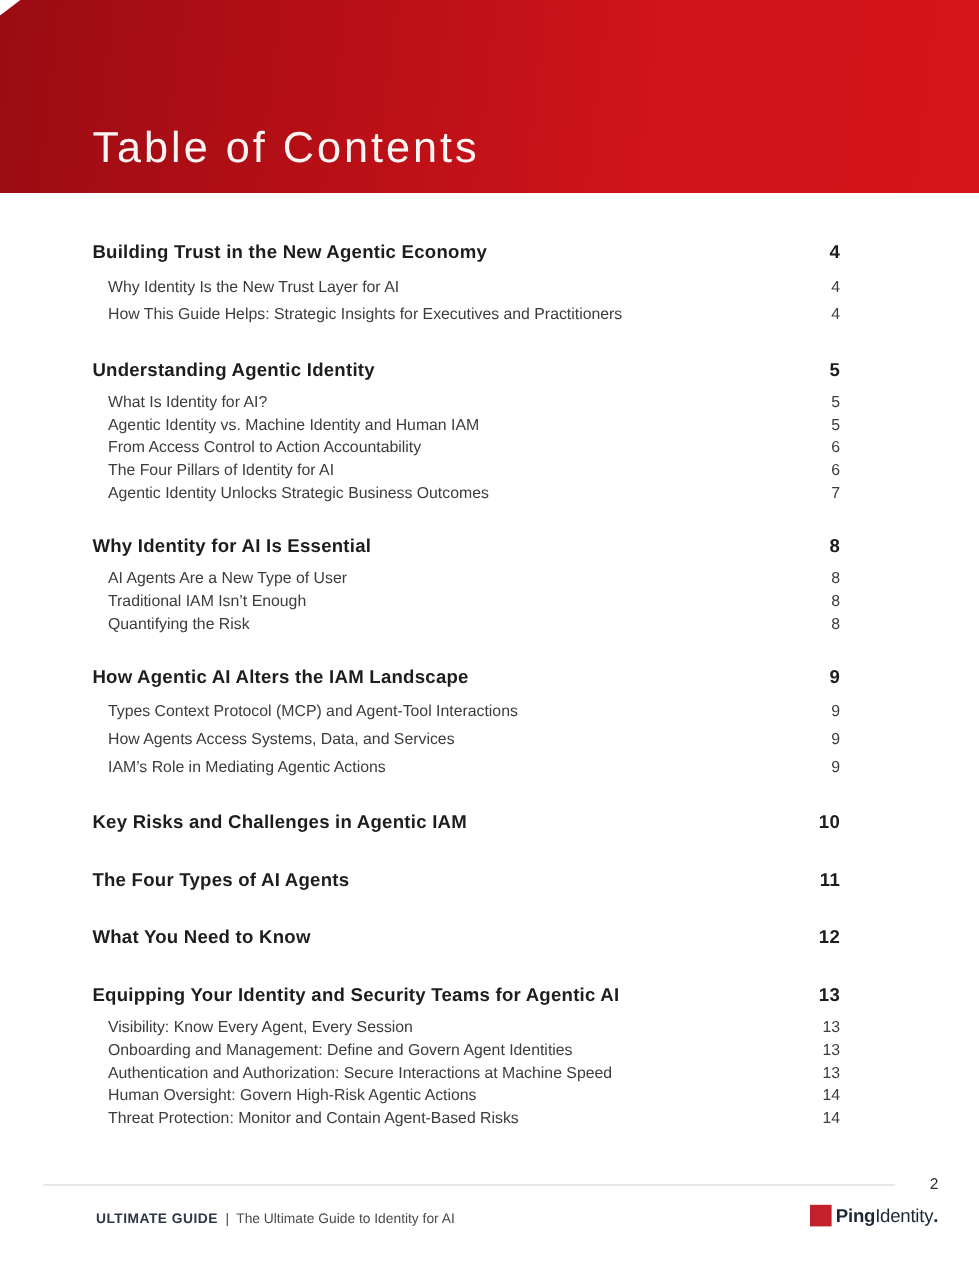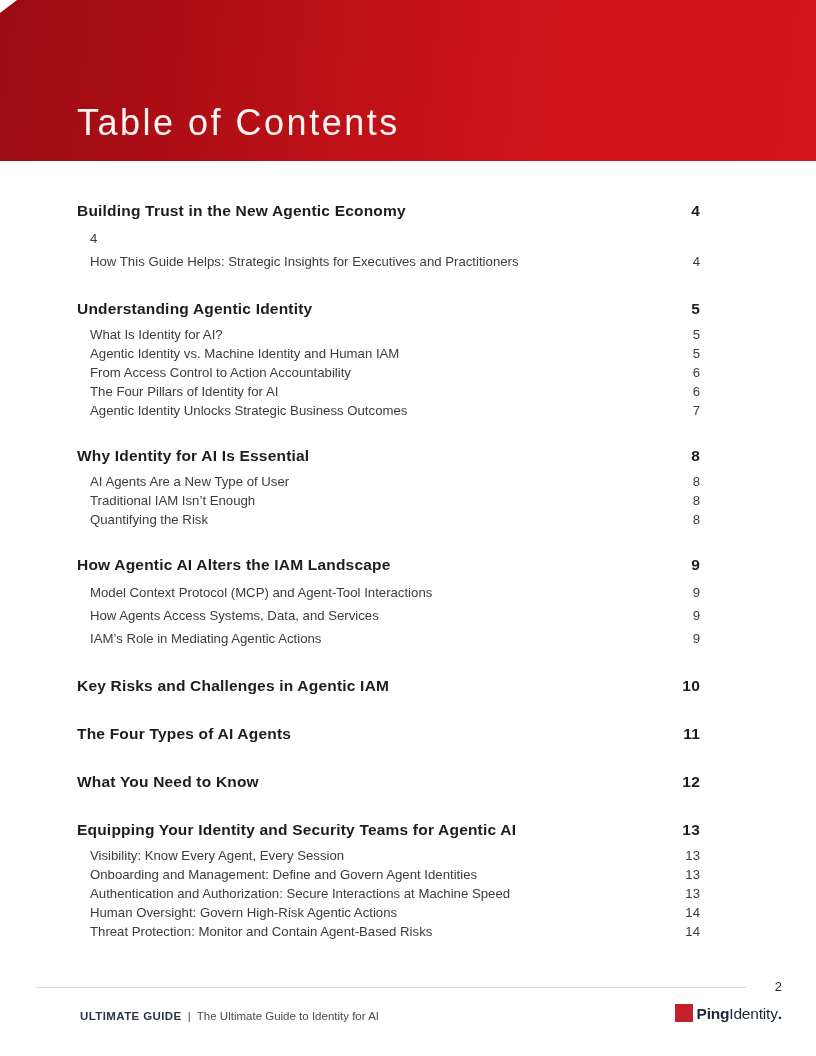--- a/index.html
+++ b/index.html
@@ -139,20 +139,21 @@
   </header>
 
   <main class="toc" id="toc-root">
   <section class="toc-group">
     <div class="toc-row toc-heading">
       <span class="t">Building Trust in the New Agentic Economy</span>
       <span class="p">4</span>
     </div>
     <div class="toc-items">
   <div class="toc-row toc-sub">
+    <span class="t">Why Identity Is the New Trust Layer for AI</span>
     <span class="p">4</span>
   </div>
 
   <div class="toc-row toc-sub">
     <span class="t">How This Guide Helps: Strategic Insights for Executives and Practitioners</span>
     <span class="p">4</span>
   </div>
 </div>
   </section>
 
@@ -212,21 +213,21 @@
 </div>
   </section>
 
   <section class="toc-group">
     <div class="toc-row toc-heading">
       <span class="t">How Agentic AI Alters the IAM Landscape</span>
       <span class="p">9</span>
     </div>
     <div class="toc-items">
   <div class="toc-row toc-sub">
-    <span class="t">Model Context Protocol (MCP) and Agent-Tool Interactions</span>
+    <span class="t">Types Context Protocol (MCP) and Agent-Tool Interactions</span>
     <span class="p">9</span>
   </div>
 
   <div class="toc-row toc-sub">
     <span class="t">How Agents Access Systems, Data, and Services</span>
     <span class="p">9</span>
   </div>
 
   <div class="toc-row toc-sub">
     <span class="t">IAM’s Role in Mediating Agentic Actions</span>

